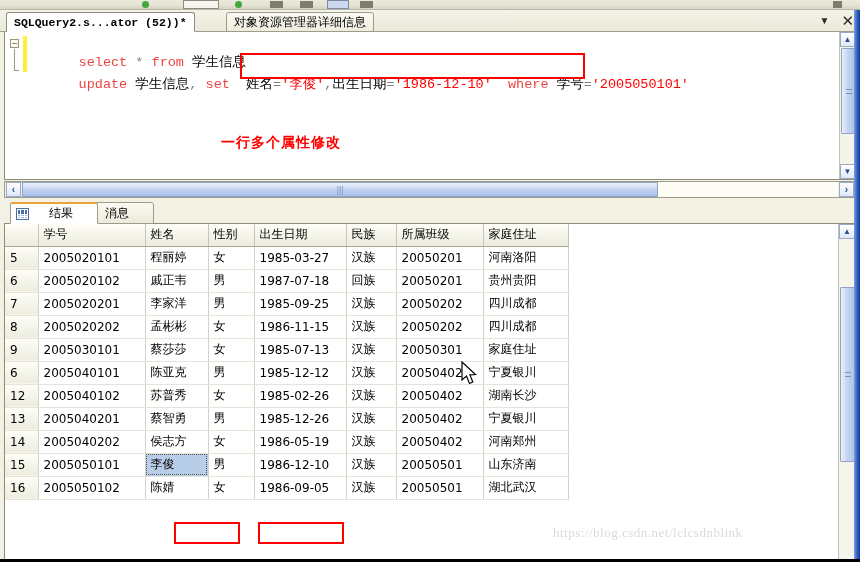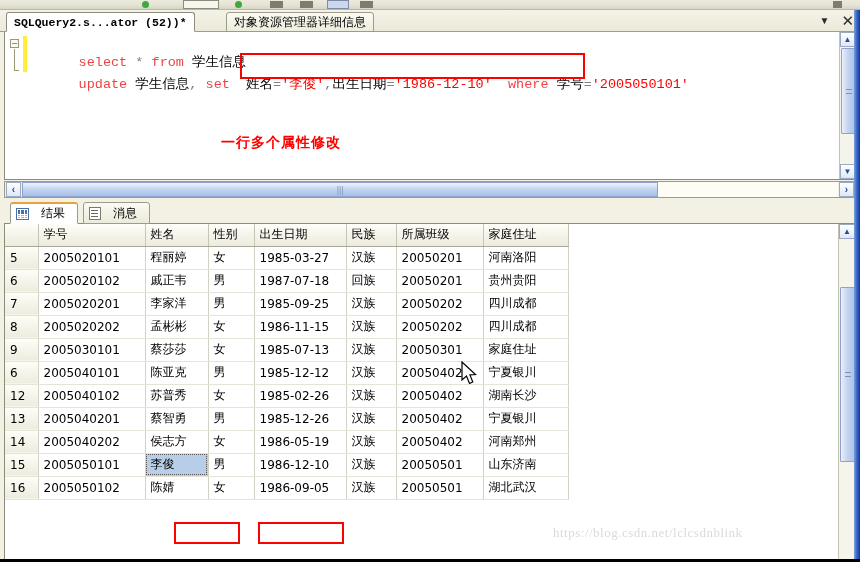--- a/index.html
+++ b/index.html
@@ -188,36 +188,36 @@
     font-size: 9px; color: #8097c0;
   }
 
   
   .restabs {
     position: absolute; left: 0; top: 200px; width: 860px; height: 24px;
     background: #f2f1e4;
   }
   .rtab {
     position: absolute; top: 2px; height: 22px;
-    display: flex; align-items: center; gap: 12px;
-    padding: 0 12px 0 5px;
+    display: flex; align-items: center; gap: 20px;
+    padding: 0 24px 0 5px;
     font-size: 12px; color: #000;
     border: 1px solid #9d9b8a;
     border-radius: 3px 3px 0 0;
     white-space: nowrap;
   }
   .rtab.active {
     left: 10px;
     background: #ffffff;
     border-top: 2px solid #e8a33d;
     border-bottom: 1px solid #ffffff;
     z-index: 3;
   }
   .rtab.inactive {
-    left: 83px;
+    left: 67px;
     background: linear-gradient(to bottom, #fbfaf2, #eceadb);
     z-index: 2;
   }
   .ic-grid {
     width: 13px; height: 12px;
     background: #ffffff;
     border: 1px solid #4a6fa5;
     display: grid;
     grid-template-columns: 1fr 1fr 1fr;
     grid-template-rows: 4px 1fr 1fr;

